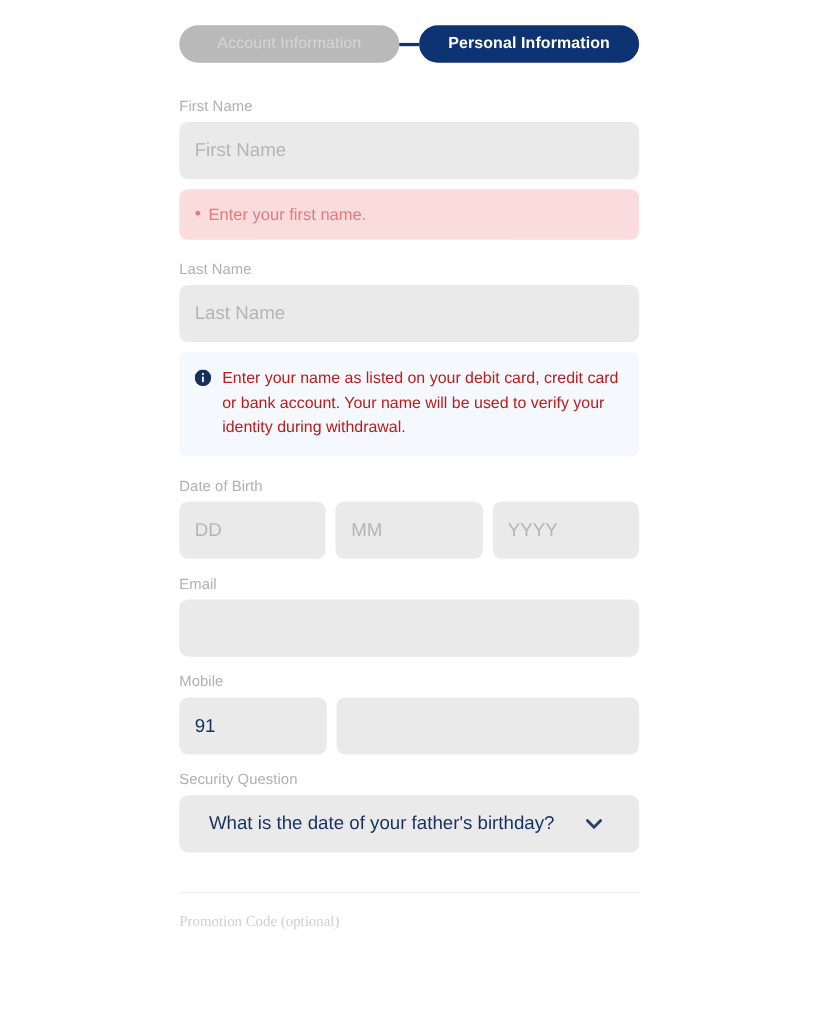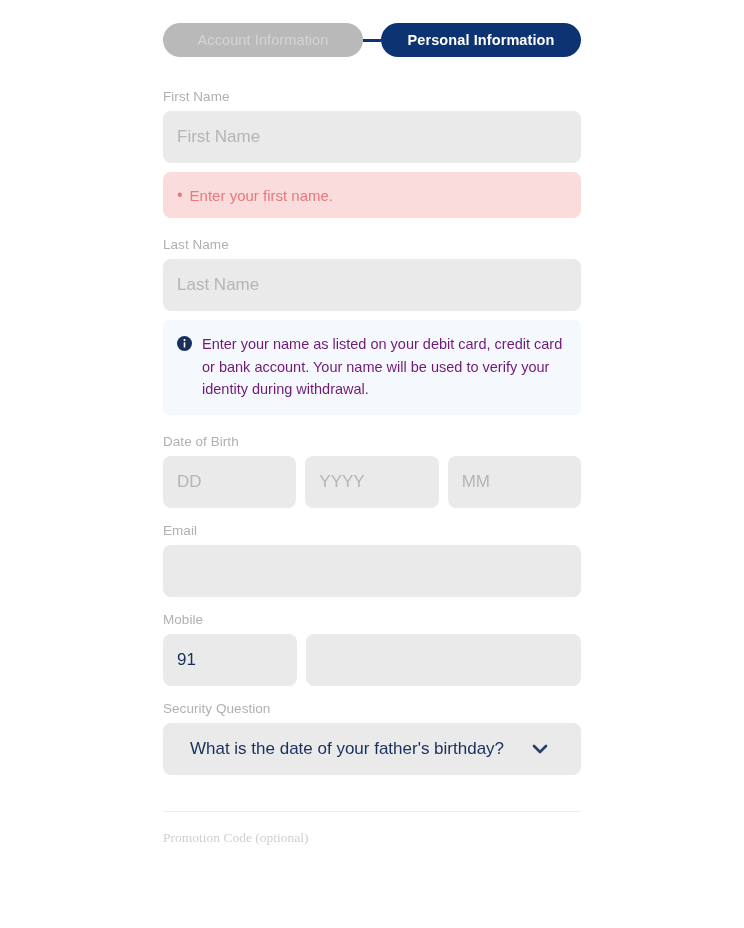--- a/index.html
+++ b/index.html
@@ -128,21 +128,21 @@
   .info-icon {
     flex: 0 0 auto;
     width: 15px;
     height: 15px;
     margin-top: 3px;
     margin-right: 10px;
   }
   .info-text {
     font-size: 14.5px;
     line-height: 22.5px;
-    color: #701a75;
+    color: #b91c1c;
   }
 
   
   .row3 {
     display: flex;
     gap: 9px;
   }
   .row3 > .input { flex: 1 1 0; }
 
   
@@ -238,24 +238,24 @@
 
     <div class="spacer-18"></div>
 
     <div class="field">
       <div class="label">Date of Birth</div>
       <div class="row3">
         <div class="input">
           <span class="ph">DD</span>
         </div>
         <div class="input">
+          <span class="ph">MM</span>
+        </div>
+        <div class="input">
           <span class="ph">YYYY</span>
-        </div>
-        <div class="input">
-          <span class="ph">MM</span>
         </div>
       </div>
     </div>
 
     <div class="spacer-14"></div>
 
     <div class="field">
       <div class="label">Email</div>
       <div class="input">
         <span class="ph"></span>

